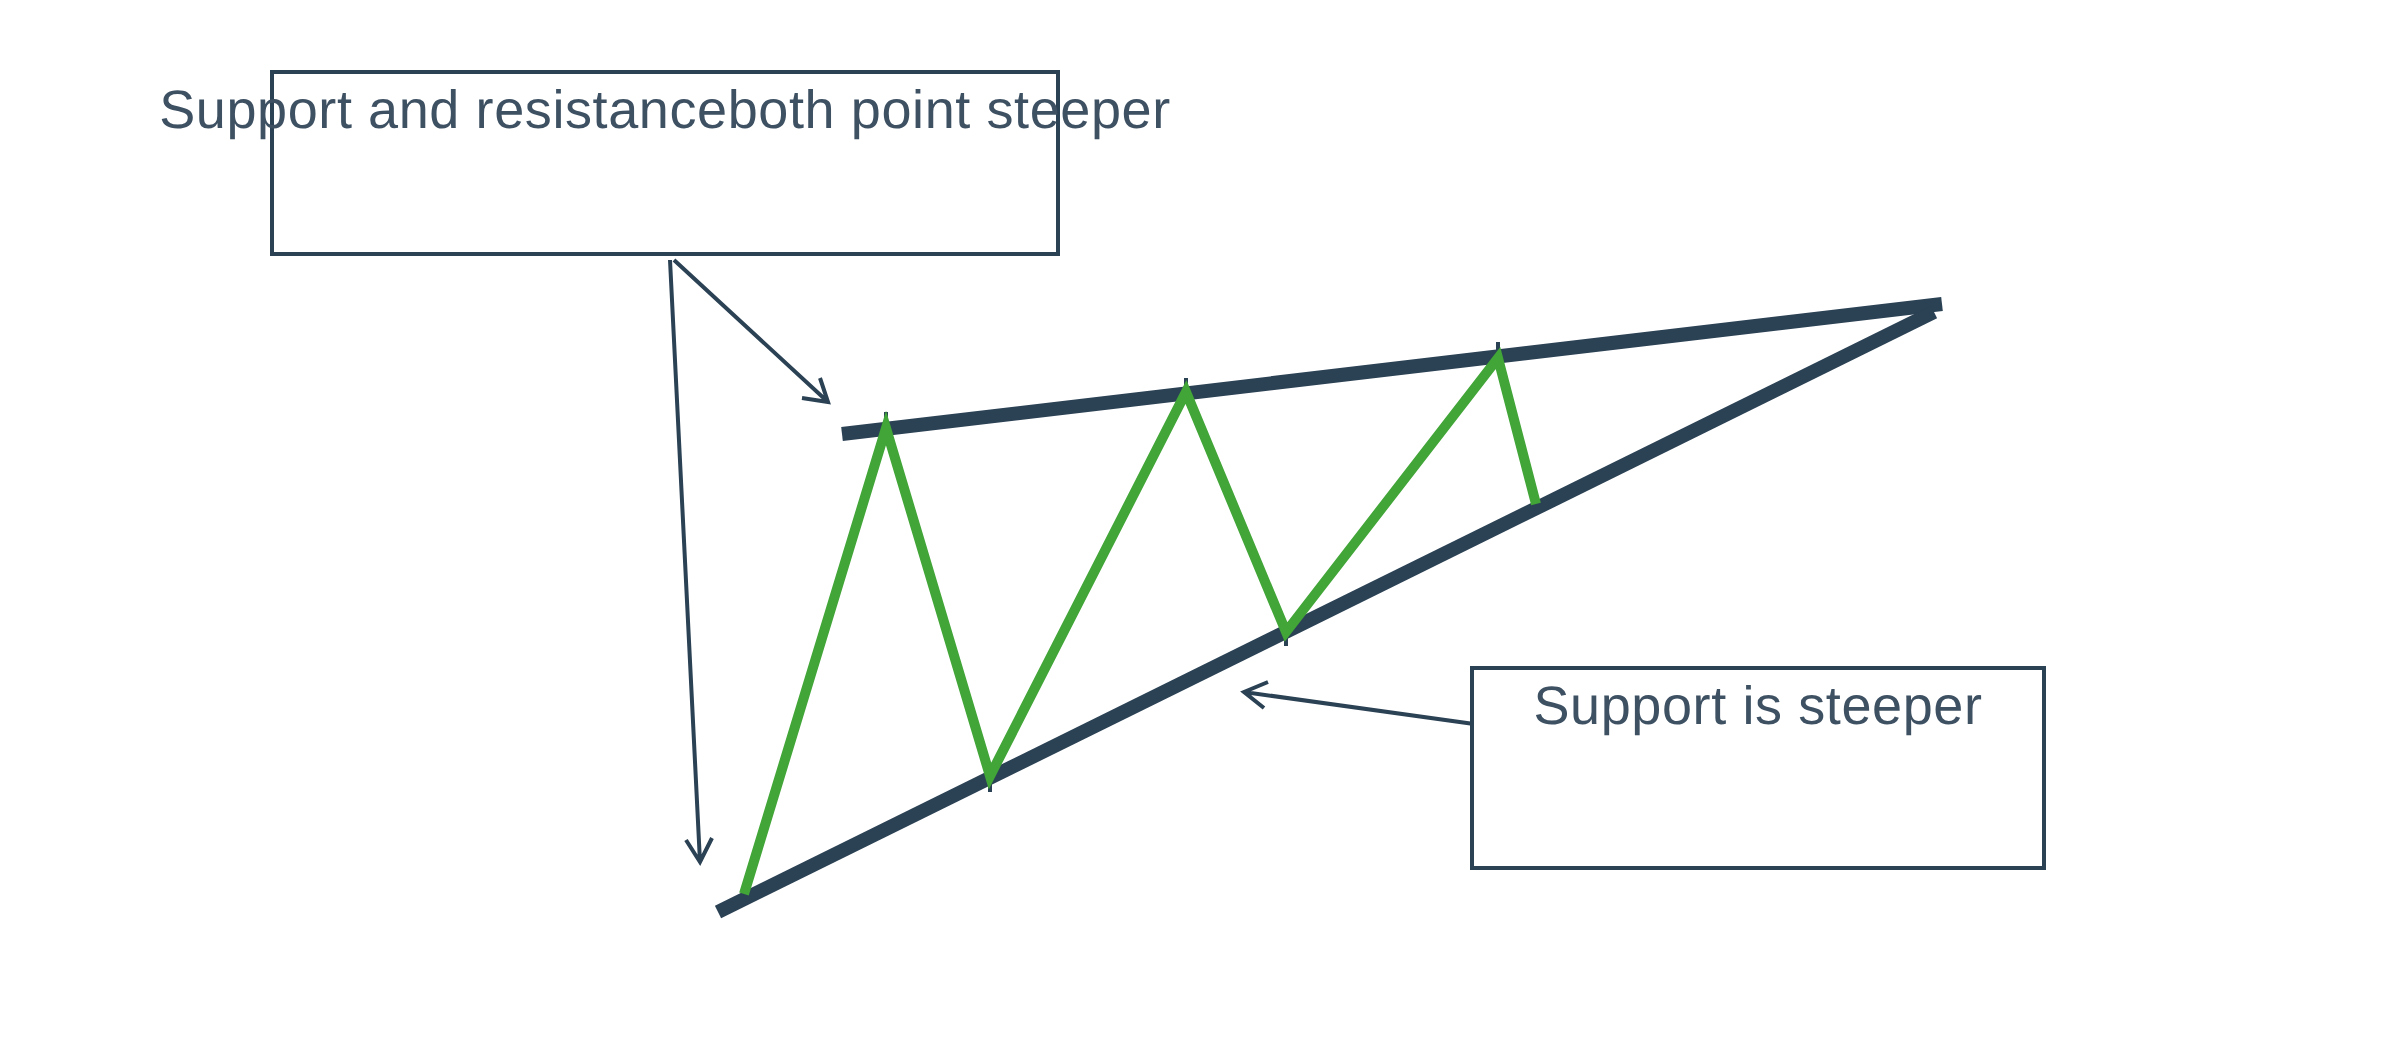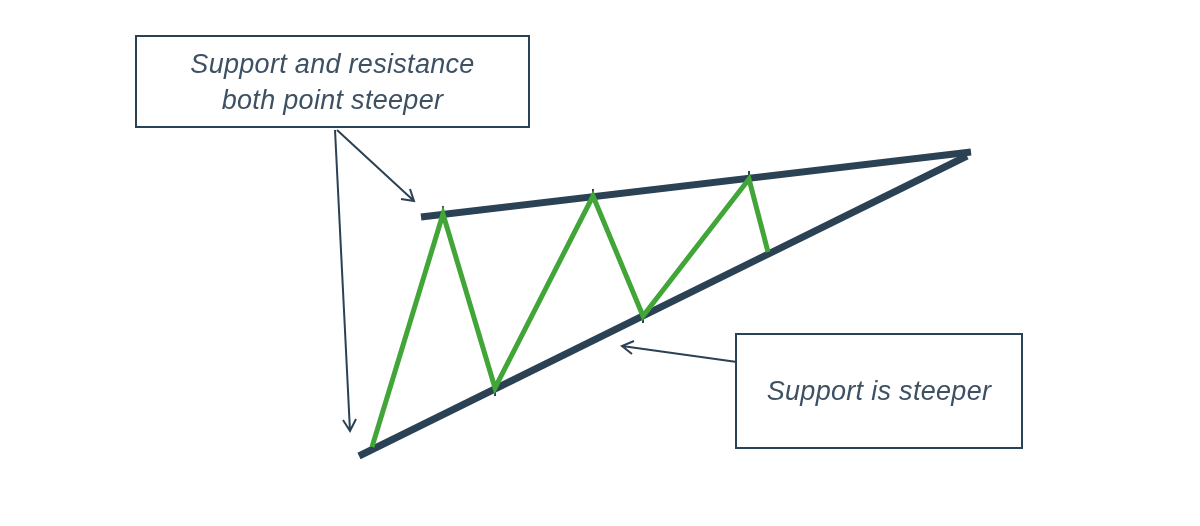--- a/index.html
+++ b/index.html
@@ -46,41 +46,39 @@
     stroke-linecap: butt;
     stroke-linejoin: miter;
     fill: none;
   }
   .callout {
     position: absolute;
     box-sizing: border-box;
     border: 2px solid var(--navy, #2B4154);
     background: #ffffff;
     display: flex;
-    flex-direction: column;
-    align-items: center;
+    align-items: flex-start;
     justify-content: center;
     text-align: center;
     color: var(--text, #3E5163);
     font-size: 27px;
     line-height: 36px;
     letter-spacing: 0.3px;
-    font-style: italic;
   }
   .callout-upper {
     left: 135px;
     top: 35px;
     width: 395px;
     height: 93px;
   }
   .callout-lower {
     left: 735px;
     top: 333px;
     width: 288px;
-    height: 116px;
+    height: 102px;
   }
   .callout span {
     display: block;
     white-space: nowrap;
   }
 </style>
 </head>
 <body>
 
 <div class="stage">

